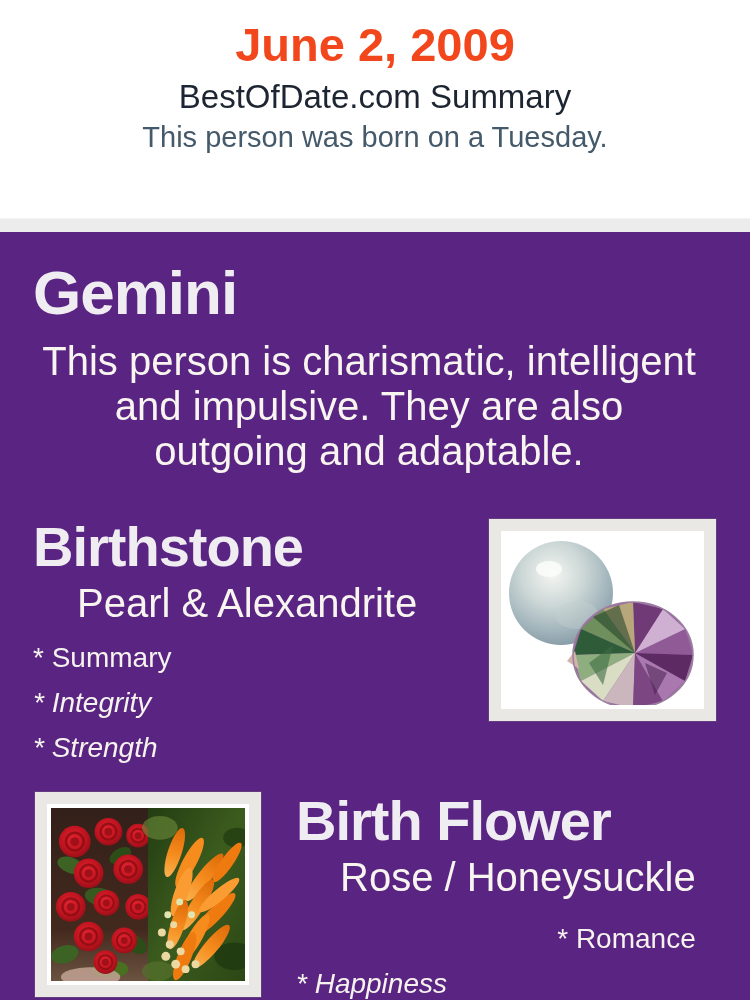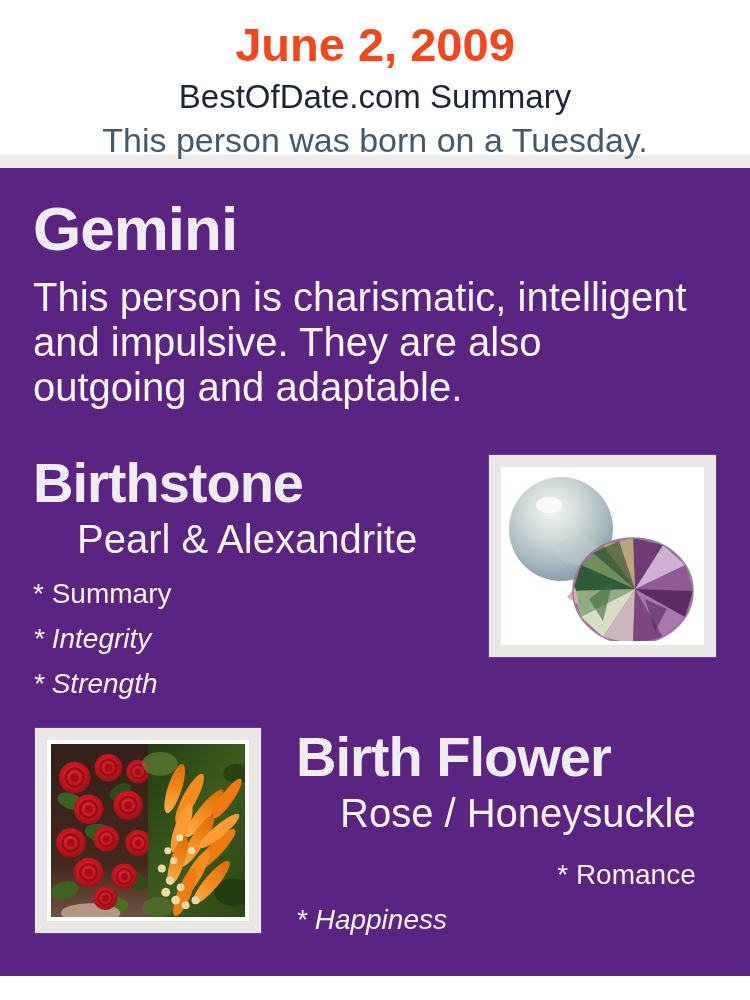--- a/index.html
+++ b/index.html
@@ -1,31 +1,31 @@
 <!DOCTYPE html>
 <html><head>
 <meta charset="utf-8">
 <style>
   * { margin:0; padding:0; box-sizing:border-box; }
   html,body { width:750px; height:1000px; overflow:hidden; background:#ffffff;
               font-family:"Liberation Sans", sans-serif; }
 
   
-  .header { height:154px; text-align:center; background:#ffffff; }
+  .header { height:218px; text-align:center; background:#ffffff; }
   .date-title { padding-top:20px; font-size:47px; font-weight:bold; color:#F2471C; line-height:1.05; }
   .site-summary { font-size:33px; font-weight:400; color:#1C2531; margin-top:9px; }
-  .weekday-note { font-size:34px; font-weight:400; color:#44596A; margin-top:5px; }
+  .weekday-note { font-size:29px; font-weight:400; color:#44596A; margin-top:5px; }
   .divider { height:14px; background:#ECECEC; border-top:1px solid #f4f4f4; }
 
   
   .main { background:#592482; height:808px; padding:30px 0 0 33px; color:#F7F4EF; }
 
   .h-xl { font-size:62px; font-weight:bold; color:#F0EDF2; line-height:1.0; letter-spacing:-1px; }
   .h-lg { font-size:56px; font-weight:bold; color:#F0EDF2; line-height:1.0; letter-spacing:-1px; }
-  .zodiac-desc { font-size:40px; line-height:1.13; width:672px; margin-top:15px; color:#F8F5F0; }
+  .zodiac-desc { font-size:40px; line-height:1.13; width:672px; margin-top:15px; color:#F8F5F0;text-align:center; }
 
   .row { display:flex;gap:7px; }
   .birthstone-row { margin-top:42px; }
   .flower-row { margin-top:28px; margin-left:2px; }
 
   .stone-col { flex:1; padding-top:2px; }
   .sub-name { font-size:40px; color:#F8F5F0; margin-top:6px; line-height:1.1;margin-left:44px; }
   .trait { font-size:28px; color:#F6F3EE; line-height:1.15; }
   .trait.first { margin-top:17px; }
   .trait + .trait { margin-top:13px;font-style:italic; }

